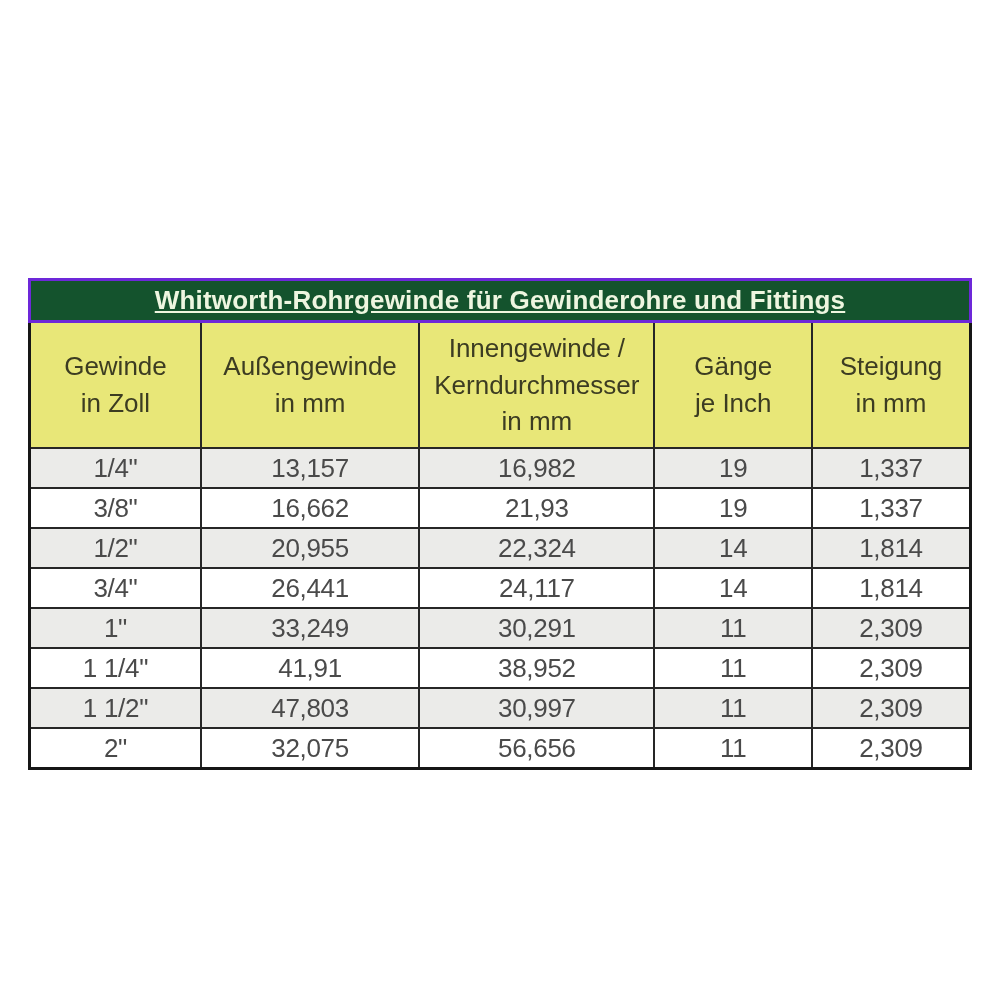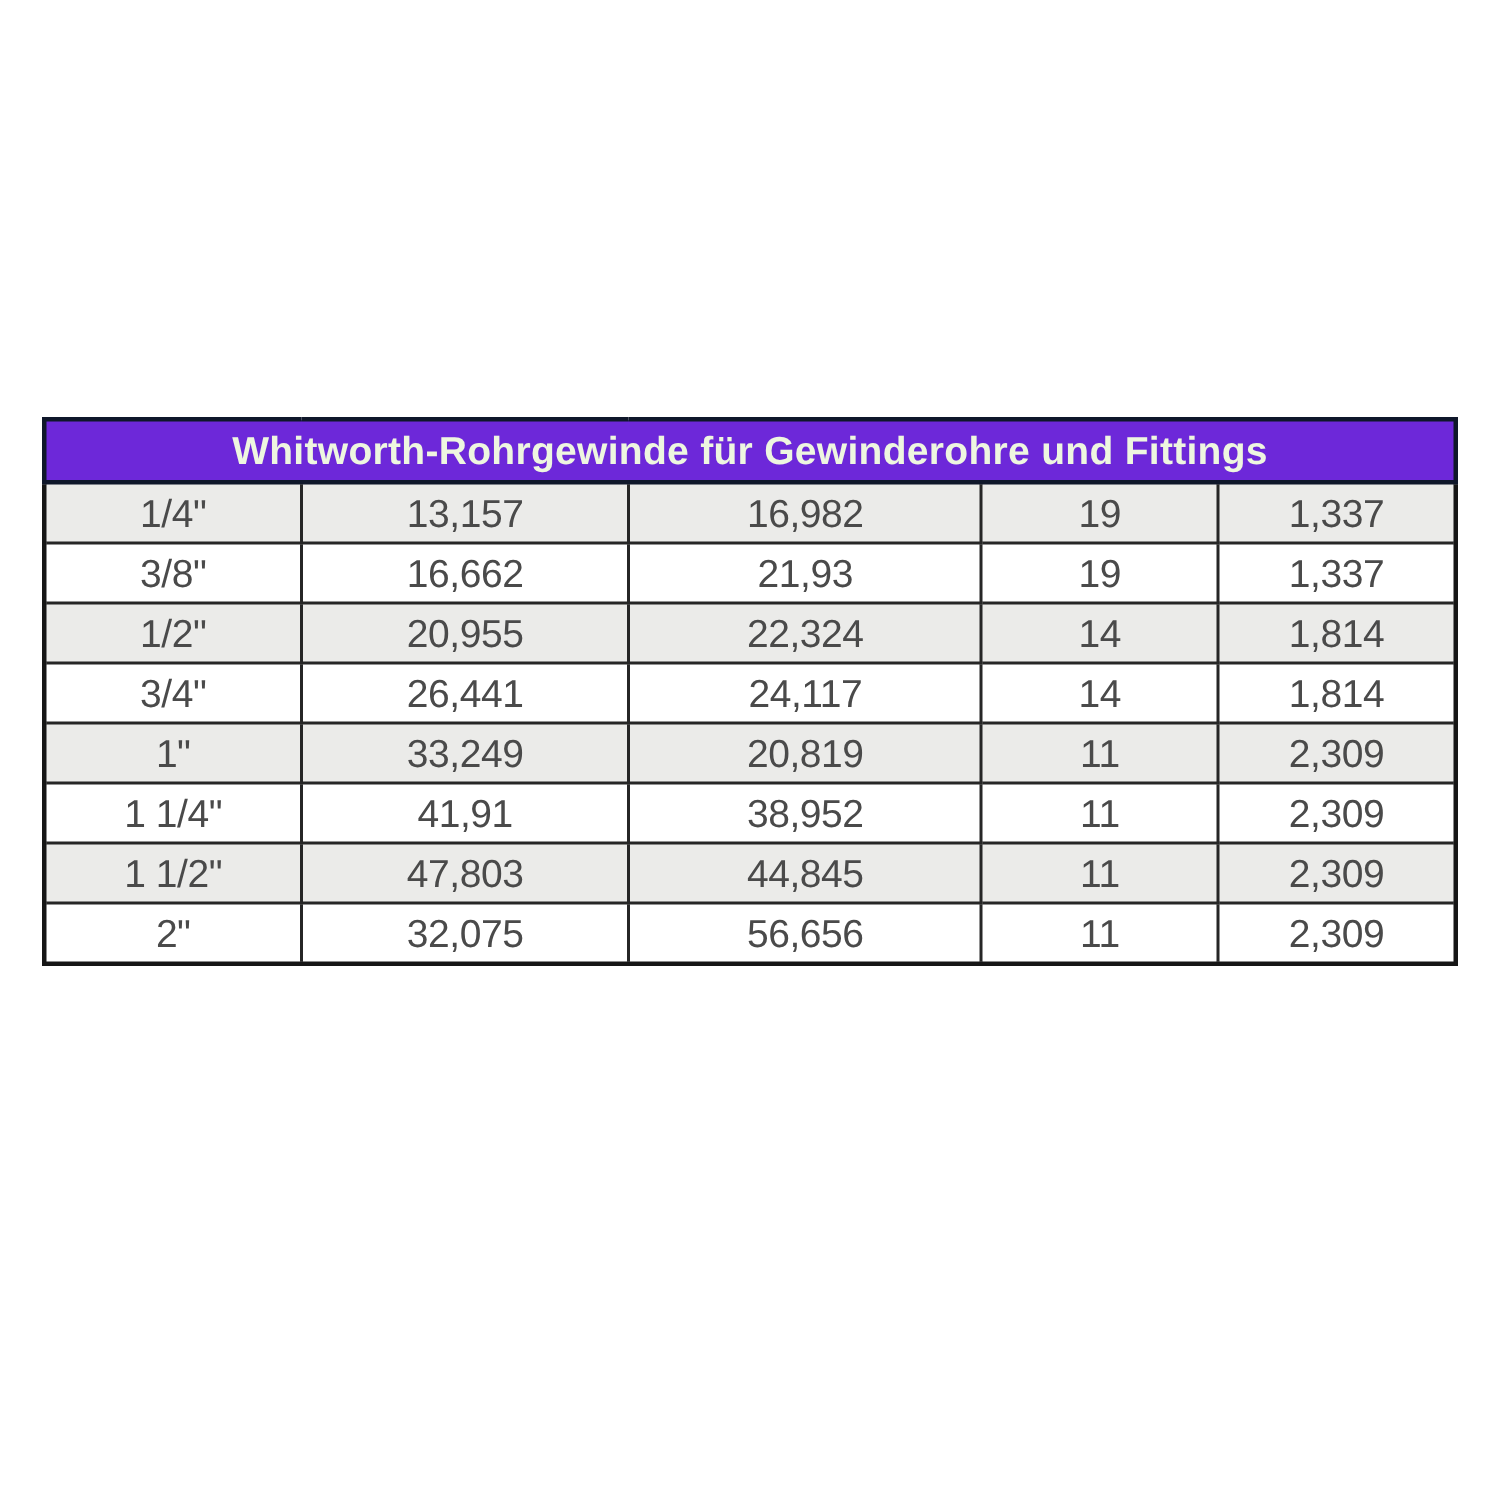--- a/index.html
+++ b/index.html
@@ -23,30 +23,31 @@
     width: 944px;
   }
   table.spec-table {
     width: 100%;
     border-collapse: collapse;
     table-layout: fixed;
     border: 3px solid #161616;
   }
   
   tr.title-row th {
-    background: #6d28d9;
+    background: #14532d;
     color: #eef6e0;
     font-size: 26px;
     font-weight: bold;
     height: 35px;
     text-align: center;
     vertical-align: middle;
-    border: 3px solid #0f172a;
+    border: 3px solid #6d28d9;
     letter-spacing: 0.2px;
     padding: 2px 4px;
+    text-decoration: underline;
   }
   
   tr.header-row th {
     background: #e8e778;
     color: #3c3c22;
     font-size: 26px;
     font-weight: normal;
     height: 116px;
     text-align: center;
     vertical-align: middle;
@@ -79,20 +80,33 @@
         <col style="width:18.22%">
         <col style="width:23.20%">
         <col style="width:25.00%">
         <col style="width:16.74%">
         <col style="width:16.84%">
       </colgroup>
       <thead>
         <tr class="title-row">
           <th colspan="5">Whitworth-Rohrgewinde für Gewinderohre und Fittings</th>
         </tr>
+        <tr class="header-row">
+          <th>Gewinde
+in Zoll</th>
+          <th>Außengewinde
+in mm</th>
+          <th>Innengewinde /
+Kerndurchmesser
+in mm</th>
+          <th>Gänge
+je Inch</th>
+          <th>Steigung
+in mm</th>
+        </tr>
       </thead>
       <tbody>
         <tr class="row-alt">
           <td>1/4"</td>
           <td>13,157</td>
           <td>16,982</td>
           <td>19</td>
           <td>1,337</td>
         </tr>
         <tr class="row-plain">
@@ -112,35 +126,35 @@
         <tr class="row-plain">
           <td>3/4"</td>
           <td>26,441</td>
           <td>24,117</td>
           <td>14</td>
           <td>1,814</td>
         </tr>
         <tr class="row-alt">
           <td>1"</td>
           <td>33,249</td>
-          <td>20,819</td>
+          <td>30,291</td>
           <td>11</td>
           <td>2,309</td>
         </tr>
         <tr class="row-plain">
           <td>1 1/4"</td>
           <td>41,91</td>
           <td>38,952</td>
           <td>11</td>
           <td>2,309</td>
         </tr>
         <tr class="row-alt">
           <td>1 1/2"</td>
           <td>47,803</td>
-          <td>44,845</td>
+          <td>30,997</td>
           <td>11</td>
           <td>2,309</td>
         </tr>
         <tr class="row-plain">
           <td>2"</td>
           <td>32,075</td>
           <td>56,656</td>
           <td>11</td>
           <td>2,309</td>
         </tr>

